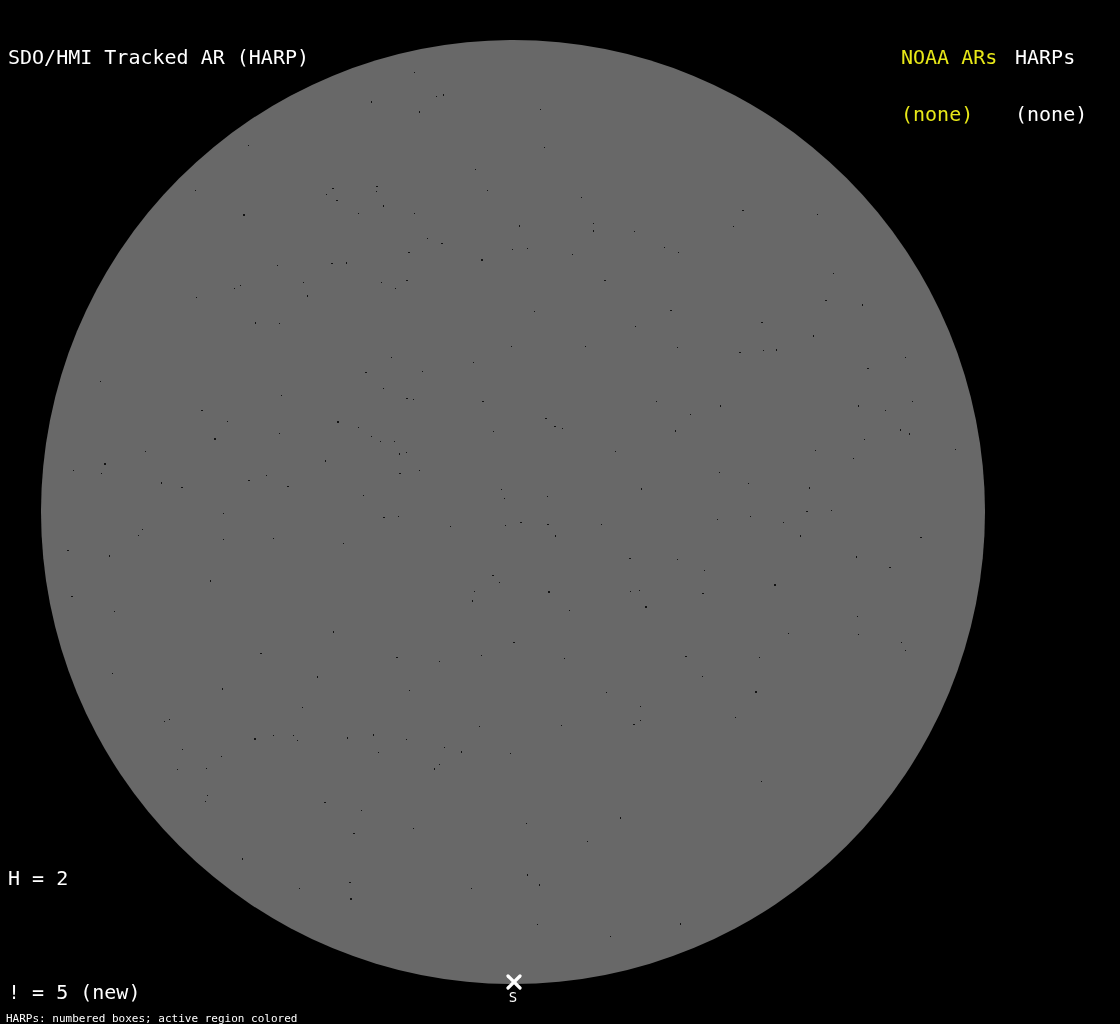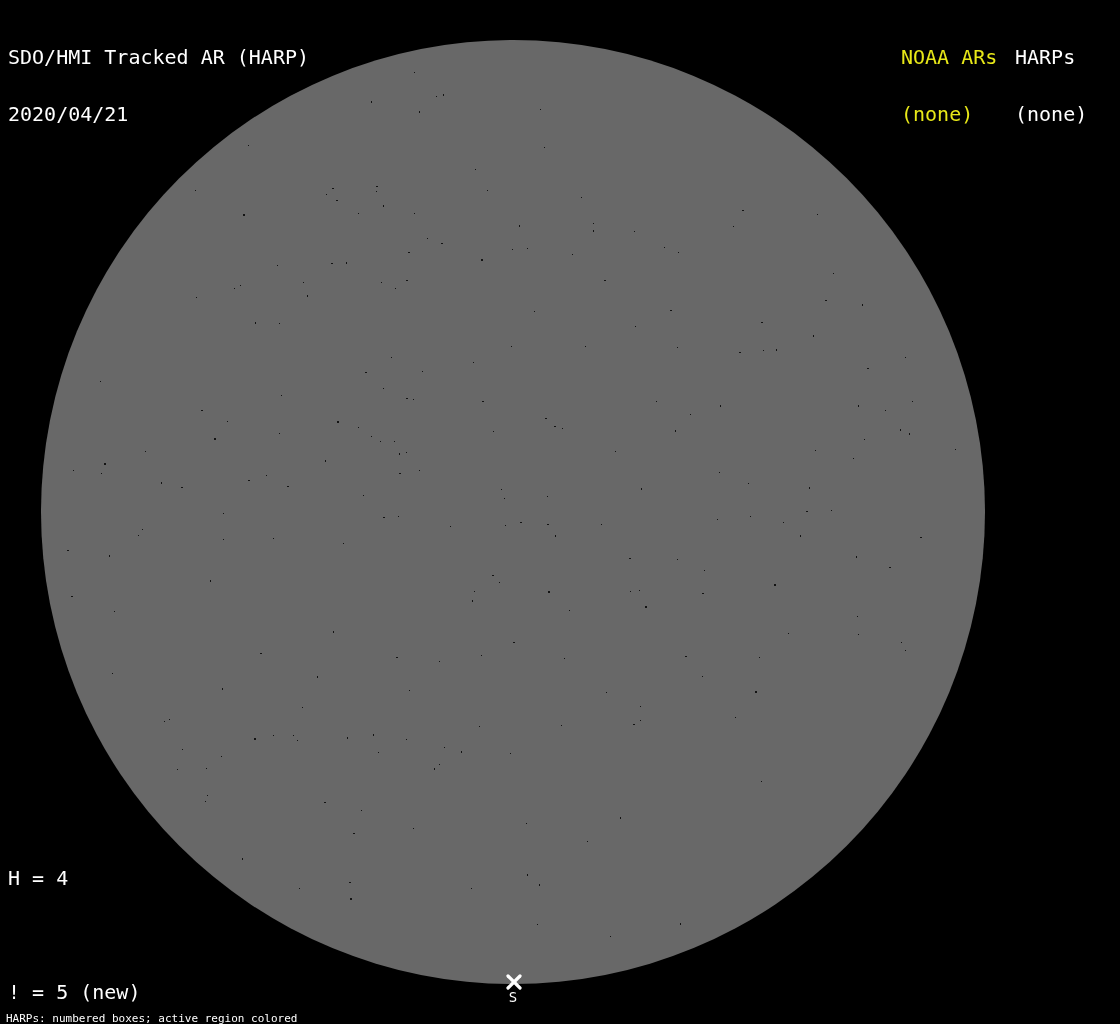--- a/index.html
+++ b/index.html
@@ -260,35 +260,34 @@
       <i style="left: 825px; top: 300px; width: 2px; height: 1px; background: rgb(20, 20, 20);"></i>
       <i style="left: 853px; top: 458px; width: 1px; height: 1px; background: rgb(20, 20, 20);"></i>
       <i style="left: 414px; top: 213px; width: 1px; height: 1px; background: rgb(20, 20, 20);"></i>
       <i style="left: 664px; top: 247px; width: 1px; height: 1px; background: rgb(20, 20, 20);"></i>
       <i style="left: 443px; top: 94px; width: 1px; height: 2px; background: rgb(20, 20, 20);"></i>
       <i style="left: 800px; top: 535px; width: 1px; height: 2px; background: rgb(20, 20, 20);"></i>
     </div>
 
   <div id="header" class="mono big">
     <div>SDO/HMI Tracked AR (HARP)</div>
-    <div>2020/04/21</div>
   </div>
 
   <div id="noaa-block" class="mono big" style="color: rgb(232, 232, 24);">
     <div>NOAA ARs</div>
     <div>(none)</div>
   </div>
 
   <div id="harps-block" class="mono big" style="color: rgb(255, 255, 255);">
     <div>HARPs</div>
     <div>(none)</div>
   </div>
 
   <div id="legend" class="mono big">
-    <div>H = 4</div>
+    <div>H = 2</div>
     <div class="legend-gap"></div>
     <div>! = 5 (new)</div>
     
     
     
     
     
   </div>
 
   <div id="footnotes" class="mono small">

